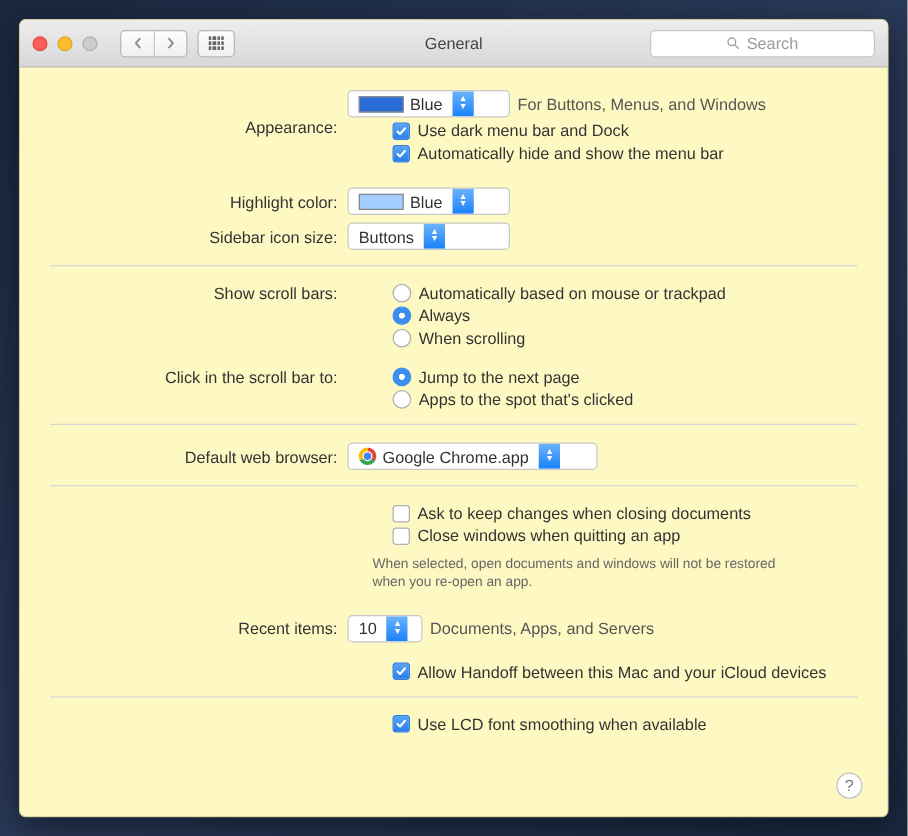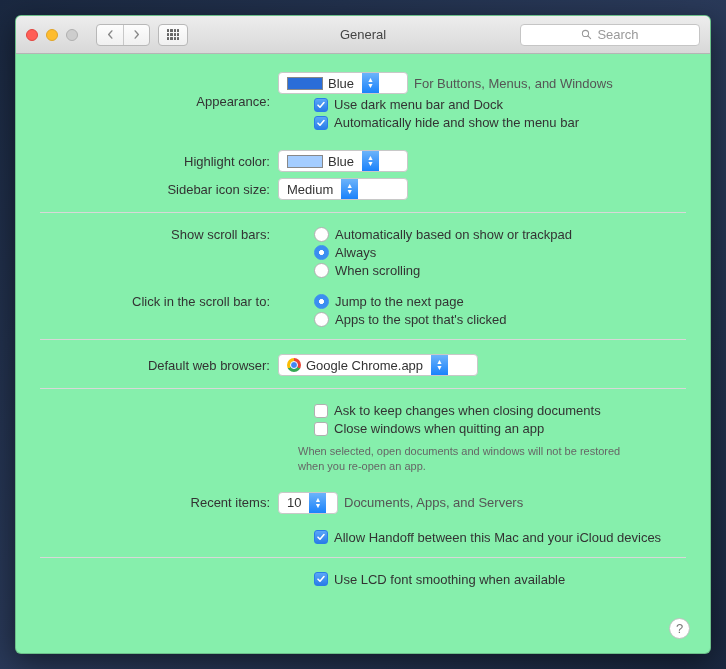--- a/index.html
+++ b/index.html
@@ -10,21 +10,21 @@
     font-family: -apple-system, "Helvetica Neue", Helvetica, Arial, sans-serif;
     font-size: 13px;
     color: #333;
     width: 726px;
     height: 669px;
     overflow: hidden;
   }
   .window {
     width: 696px;
     height: 639px;
-    background: #86efac;
+    background: #fef9c3;
     border-radius: 6px;
     box-shadow: 0 8px 30px rgba(0,0,0,0.5);
     overflow: hidden;
     border: 1px solid rgba(0,0,0,0.2);
   }
   .titlebar {
     height: 38px;
     background: linear-gradient(#ededed, #d8d8d8);
     border-bottom: 1px solid #b5b5b5;
     display: flex;
@@ -313,37 +313,37 @@
             <span>▲</span>
             <span>▼</span>
           </div>
       </div>
     </div>
 
     <div class="row">
       <div class="label">Sidebar icon size:</div>
       <div class="select" style="width:130px">
         <div class="sel-body">
-            <span>Medium</span>
+            <span>Buttons</span>
           </div>
         <div class="stepper">
             <span>▲</span>
             <span>▼</span>
           </div>
       </div>
     </div>
 
     <hr class="divider">
 
     <div class="row" style="align-items:flex-start">
       <div class="label">Show scroll bars:</div>
       <div class="controls">
         <label class="radio">
           <span class="rd"></span>
-          <span>Automatically based on show or trackpad</span>
+          <span>Automatically based on mouse or trackpad</span>
         </label>
         <label class="radio">
           <span class="rd checked"></span>
           <span>Always</span>
         </label>
         <label class="radio">
           <span class="rd"></span>
           <span>When scrolling</span>
         </label>
       </div>

